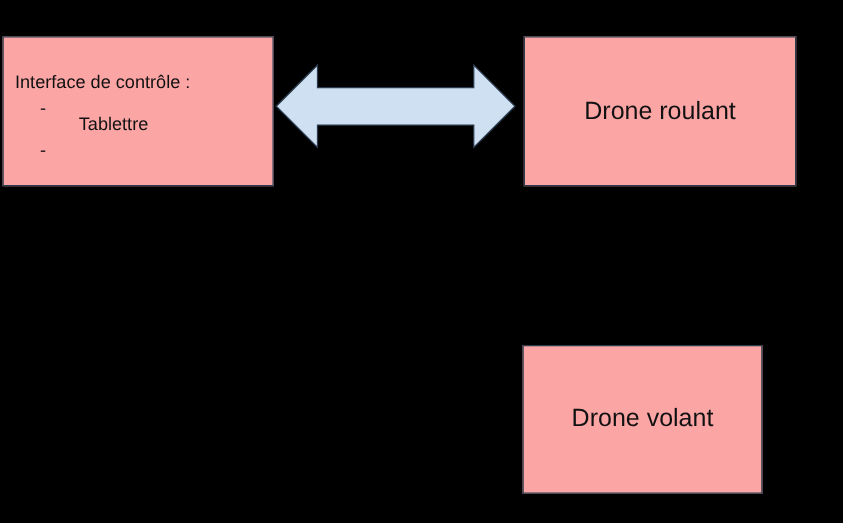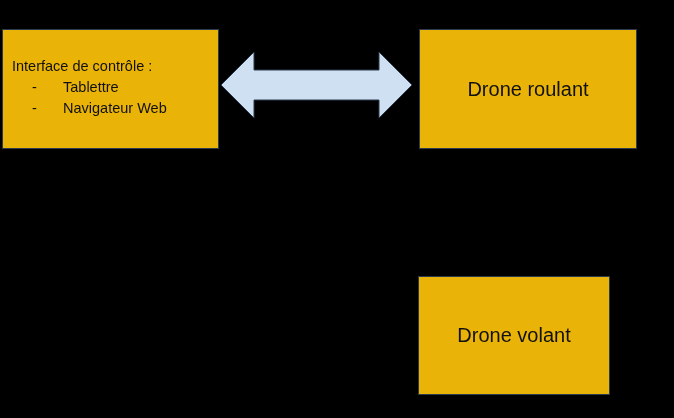--- a/index.html
+++ b/index.html
@@ -17,21 +17,21 @@
   #diagram-canvas {
     position: absolute;
     left: 0;
     top: 0;
     width: 674px;
     height: 418px;
     background: #000000;
   }
   .node-box {
     position: absolute;
-    background: #eab308;
+    background: #fca5a5;
     border: 1px solid #2a3b4d;
     box-sizing: border-box;
   }
   
   #box-control {
     left: 2px;
     top: 29px;
     width: 217px;
     height: 120px;
   }
@@ -59,20 +59,21 @@
   }
   .bullet-dash {
     display: inline-block;
     width: 14px;
     margin-left: 20px;
     text-align: left;
   }
   .bullet-text {
     display: inline-block;
     margin-left: 17px;
+    margin-top: 13px;
   }
   
   #box-drone-roulant {
     left: 419px;
     top: 29px;
     width: 218px;
     height: 120px;
   }
   #box-drone-volant {
     left: 418px;
@@ -115,21 +116,20 @@
   <div class="node-box" id="box-control">
     <div class="control-body">
       <div class="control-title">Interface de contrôle :</div>
       <ul class="control-list">
         <li>
           <span class="bullet-dash">-</span>
           <span class="bullet-text">Tablettre</span>
         </li>
         <li>
           <span class="bullet-dash">-</span>
-          <span class="bullet-text">Navigateur Web</span>
         </li>
       </ul>
     </div>
   </div>
 
   <div id="arrow-bidirectional">
     <svg viewBox="0 0 193 68" xmlns="http://www.w3.org/2000/svg">
       <polygon points="1,34 34,1 34,19 159,19 159,1 192,34 159,67 159,49 34,49 34,67" fill="#cfe0f2" stroke="#2a3b4d" stroke-width="1"></polygon>
     </svg>
   </div>

